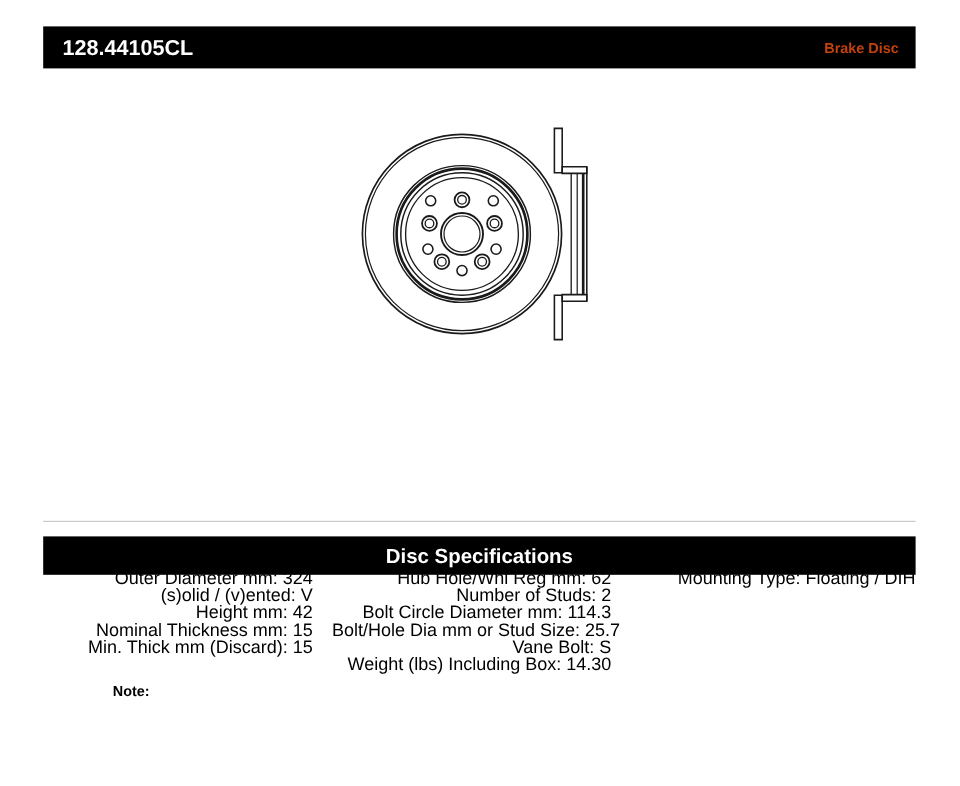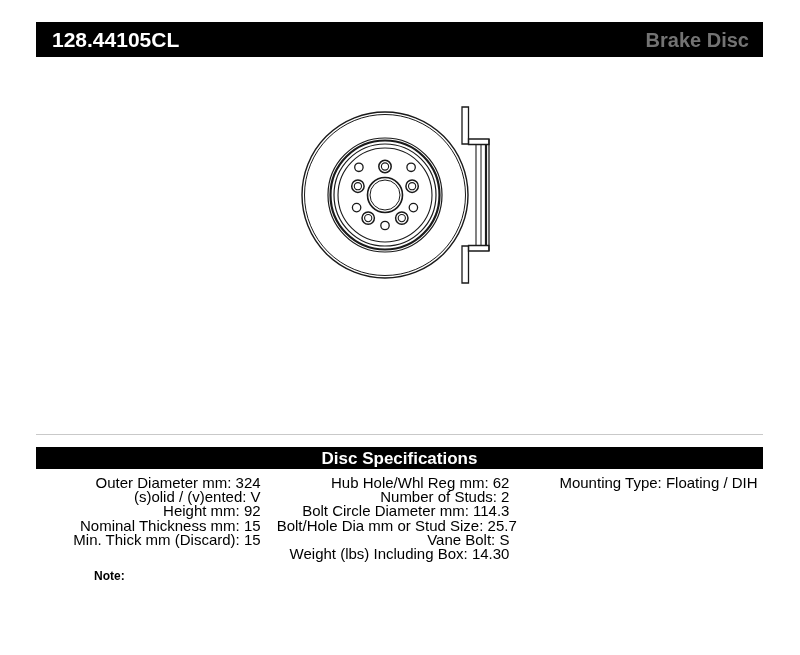--- a/index.html
+++ b/index.html
@@ -25,28 +25,28 @@
     height: 35px;
     background: #000000;
     display: flex;
     align-items: center;
     justify-content: space-between;
     box-sizing: border-box;
     padding: 0 14px 0 16px;
   }
   .header-part-number {
     color: #ffffff;
-    font-size: 21px;
+    font-size: 18px;
     font-weight: bold;
     letter-spacing: 0px;
     line-height: 1;
   }
   .header-title {
-    color: #737373;
-    font-size: 20px;
+    color: #c2410c;
+    font-size: 12px;
     font-weight: bold;
     line-height: 1;
   }
 
   
   .drawing {
     position: absolute;
     left: 0;
     top: 95px;
     width: 800px;
@@ -65,21 +65,21 @@
     height: 1px;
     background: #c9c9c9;
   }
 
   
   .spec-bar {
     position: absolute;
     left: 36px;
     top: 447px;
     width: 727px;
-    height: 22px;
+    height: 32px;
     background: #000000;
     display: flex;
     align-items: center;
     justify-content: center;
   }
   .spec-bar-title {
     color: #ffffff;
     font-size: 17px;
     font-weight: bold;
     line-height: 1;
@@ -102,21 +102,21 @@
     text-align: right;
     padding-right: 16px;
   }
   .spec-col-mid {
     width: 33.4%;
     text-align: right;
     padding-right: 10px;
   }
   .spec-col-right {
     width: 33.5%;
-    text-align: left;
+    text-align: right;
     padding-left: 40px;
   }
   .spec-line {
     font-size: 15px;
     font-weight: normal;
     line-height: 14.2px;
     white-space: nowrap;
   }
 
   
@@ -211,21 +211,21 @@
 
 <div class="spec-bar">
   <span class="spec-bar-title">Disc Specifications</span>
 </div>
 
 <div class="spec-columns">
 
   <div class="spec-col spec-col-left">
     <div class="spec-line">Outer Diameter mm: 324</div>
     <div class="spec-line">(s)olid / (v)ented: V</div>
-    <div class="spec-line">Height mm: 92</div>
+    <div class="spec-line">Height mm: 42</div>
     <div class="spec-line">Nominal Thickness mm: 15</div>
     <div class="spec-line">Min. Thick mm (Discard): 15</div>
   </div>
 
   <div class="spec-col spec-col-mid">
     <div class="spec-line">Hub Hole/Whl Reg mm: 62</div>
     <div class="spec-line">Number of Studs: 2</div>
     <div class="spec-line">Bolt Circle Diameter mm: 114.3</div>
     <div class="spec-line">Bolt/Hole Dia mm or Stud Size: 25.7</div>
     <div class="spec-line">Vane Bolt: S</div>

